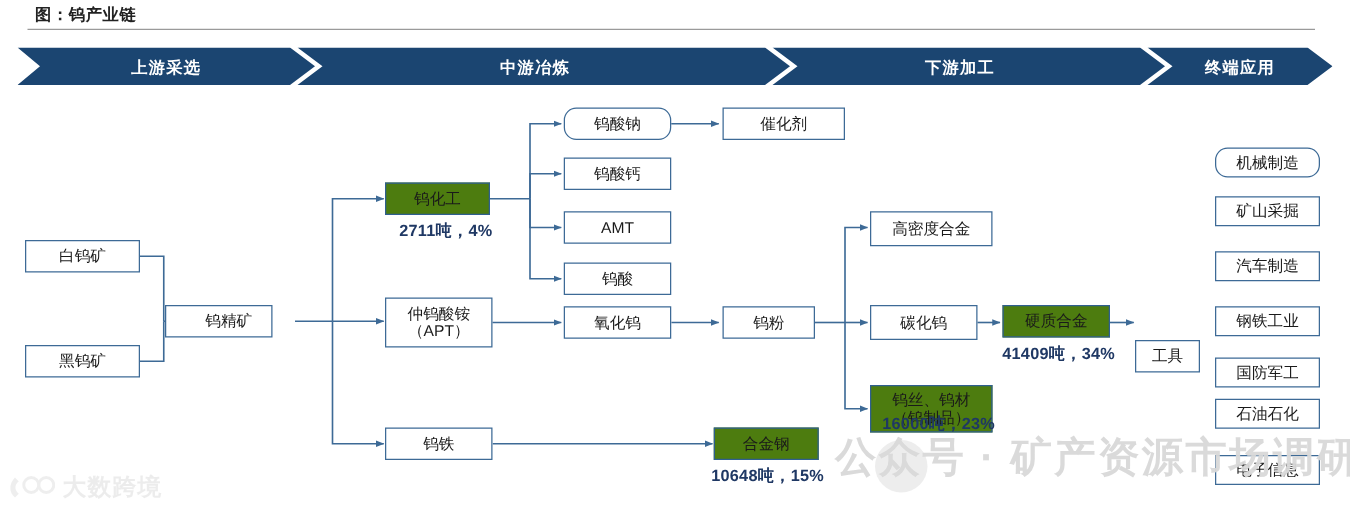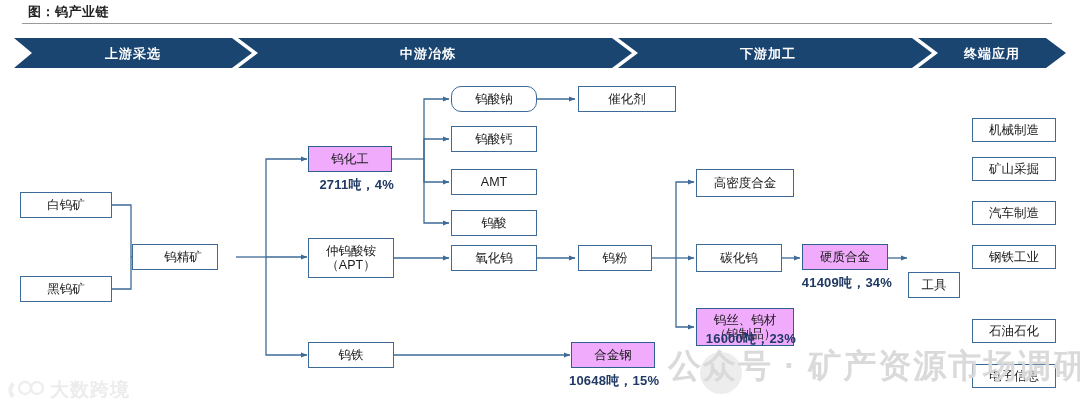--- a/index.html
+++ b/index.html
@@ -36,21 +36,21 @@
   .box{
     position:absolute;box-sizing:border-box;
     border:1px solid #3d6a96;
     background:#ffffff;
     color:#1a1a1a;
     font-size:12.5px;
     display:flex;align-items:center;justify-content:center;
     text-align:center;line-height:1.12;
     white-space:pre-line;
   }
-  .box.fill{background:#f0abfc;border-color:#2f5f8f;}
+  .box.fill{background:#4d7c0f;border-color:#2f5f8f;}
   .note{
     position:absolute;
     font-size:13px;color:#1f3864;font-weight:bold;
     white-space:nowrap;text-align:right;
     letter-spacing:.2px;
   }
 
   
   #wires{position:absolute;left:0;top:0;width:1080px;height:411px;pointer-events:none;}
 
@@ -169,24 +169,25 @@
 
   <div class="box fill" style="left:802px;top:244px;width:86px;height:26px;">硬质合金</div>
   <div class="note" style="left:800px;top:274px;width:92px;">41409吨，34%</div>
 
   <div class="box" style="left:908px;top:244px;width:52px;height:26px;margin-top:28px;">工具</div>
 
   <div class="box fill" style="left:696px;top:308px;width:98px;height:38px;">钨丝、钨材
 （钨制品）</div>
   <div class="note" style="left:694px;top:330px;width:102px;">16000吨，23%</div>
 
-  <div class="box" style="left:972px;top:118px;width:84px;height:24px;">机械制造</div>
+  <div class="box" style="left:972px;top:118px;width:84px;height:24px;border-radius:10px;">机械制造</div>
   <div class="box" style="left:972px;top:157px;width:84px;height:24px;">矿山采掘</div>
   <div class="box" style="left:972px;top:201px;width:84px;height:24px;">汽车制造</div>
   <div class="box" style="left:972px;top:245px;width:84px;height:24px;">钢铁工业</div>
+  <div class="box" style="left:972px;top:286px;width:84px;height:24px;">国防军工</div>
   <div class="box" style="left:972px;top:319px;width:84px;height:24px;">石油石化</div>
   <div class="box" style="left:972px;top:364px;width:84px;height:24px;">电子信息</div>
 
   <div class="wm-badge"></div>
   <div class="wm-text">公众号 · 矿产资源市场调研</div>
 
   <div class="wm-logo">
     <svg width="36" height="22" viewBox="0 0 36 22">
       <path d="M4,3 C-1,8 -1,15 4,19 L7,16 C3.5,13 3.5,9 7,6 Z" fill="#e6e6e6"></path>
       <circle cx="17" cy="9" r="6" fill="none" stroke="#e6e6e6" stroke-width="2.4"></circle>

